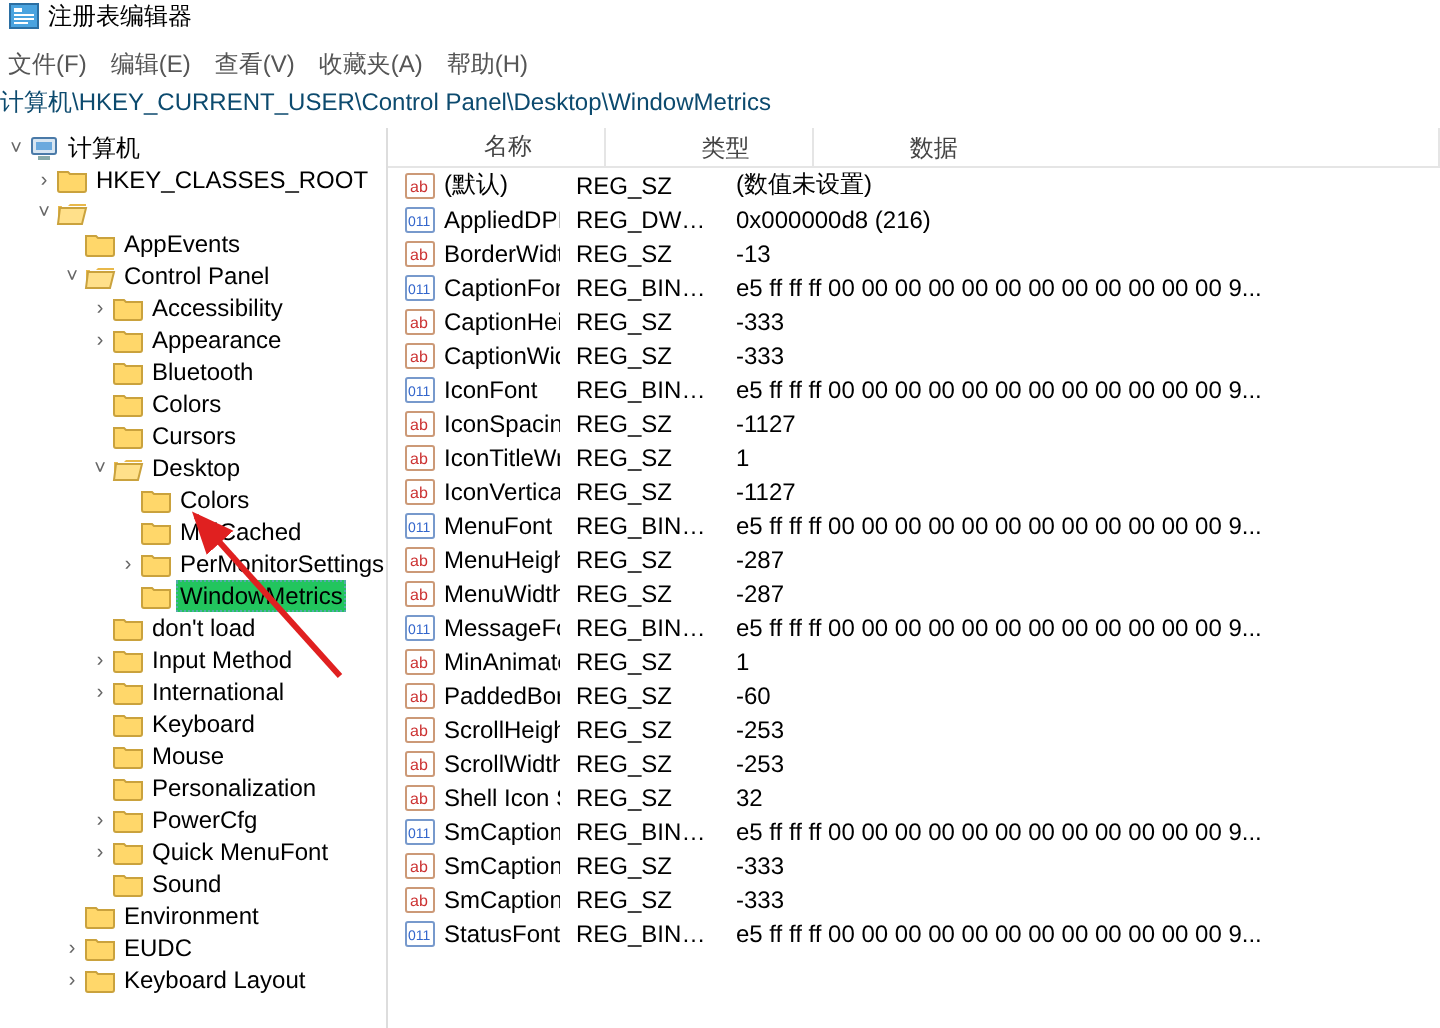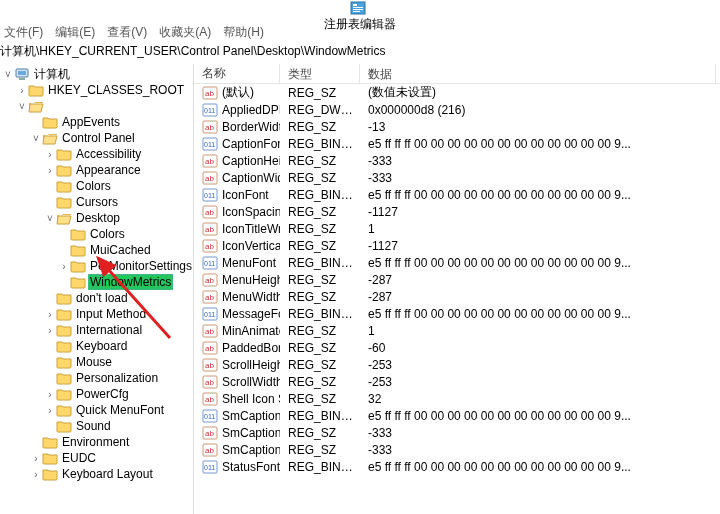--- a/index.html
+++ b/index.html
@@ -1,33 +1,33 @@
 <!DOCTYPE html>
 <html><head>
 <meta charset="utf-8">
 <style>
   * { box-sizing: border-box; font-family: "Segoe UI", "Microsoft YaHei", sans-serif; }
   body { margin: 0; width: 720px; height: 514px; overflow: hidden; font-size: 12px; color: #000; background: #fff; }
-  .titlebar { display: flex; align-items: center; height: 22px; padding: 0 4px; background: #fff; flex-direction: column; }
+  .titlebar { display: flex; height: 22px; padding: 0 4px; background: #fff; }
   .titlebar .ticon { width: 16px; height: 16px; margin-right: 4px; display: inline-flex; }
   .menubar { display: flex; align-items: center; gap: 12px; height: 20px; padding: 0 4px; color: #555; font-size: 12px; }
   .menubar span { cursor: default; }
-  .pathbar { display: flex; align-items: center; height: 22px; padding: 0 4px 3px 0; color: #000000; font-size: 12px; }
+  .pathbar { display: flex; align-items: center; height: 22px; padding: 0 4px 3px 0; color: #0c4a6e; font-size: 12px; }
   .content { display: flex; height: calc(514px - 64px); }
   .tree { width: 194px; border-right: 1px solid #ddd; padding: 2px 0 0 2px; overflow: hidden; }
   .tree .row { display: flex; align-items: center; height: 16px; white-space: nowrap; }
   .tree .sp { display: inline-block; width: 14px; height: 14px; flex: 0 0 auto; }
   .tree .exp { width: 12px; height: 14px; display: inline-flex; align-items: center; justify-content: center; color: #666; font-size: 10px; flex: 0 0 auto; cursor: default; }
   .tree .pc { width: 16px; height: 16px; margin-right: 2px; flex: 0 0 auto; }
   .tree .fld { width: 16px; height: 14px; margin-right: 2px; flex: 0 0 auto; }
   .tree .lbl { padding: 0 2px; }
   .tree .sel { background: #22c55e; border: 1px dotted #5aa; padding: 0 1px; }
   .list { flex: 1; overflow: hidden; }
   .list .hdr { display: flex; height: 20px; border-bottom: 1px solid #e5e5e5; color: #444; }
-  .list .hdr > div { padding: 2px 6px 2px 8px; border-right: 1px solid #e5e5e5; }
+  .list .hdr > div { padding: 2px 6px 2px 8px; border-right: 1px solid #e5e5e5; margin-left: 40px; }
   .list .rows .r { display: flex; align-items: center; height: 17px; }
   .list .rows .r > div { padding: 0 6px 0 8px; overflow: hidden; white-space: nowrap; text-overflow: ellipsis; }
   .col-n { width: 86px; display: flex; align-items: center; }
   .col-t { width: 80px; }
   .col-d { width: 356px; }
   .vicon { width: 16px; height: 16px; margin-right: 4px; flex: 0 0 auto; display: inline-flex; }
   .arrow { position: absolute; pointer-events: none; }
   svg { display: block; }
 </style>
 </head>
@@ -141,20 +141,32 @@
       <div class="row">
         <span class="sp"></span>
         <span class="sp"></span>
         <span class="sp"></span>
         <span class="exp"></span>
         <span class="fld">
           <svg viewBox="0 0 16 14">
             <path d="M1 3h5l1 1h8v8a1 1 0 0 1-1 1H2a1 1 0 0 1-1-1Z" fill="#ffd76a" stroke="#caa23d"></path>
           </svg>
         </span>
+        <span class="lbl">Bluetooth</span>
+      </div>
+      <div class="row">
+        <span class="sp"></span>
+        <span class="sp"></span>
+        <span class="sp"></span>
+        <span class="exp"></span>
+        <span class="fld">
+          <svg viewBox="0 0 16 14">
+            <path d="M1 3h5l1 1h8v8a1 1 0 0 1-1 1H2a1 1 0 0 1-1-1Z" fill="#ffd76a" stroke="#caa23d"></path>
+          </svg>
+        </span>
         <span class="lbl">Colors</span>
       </div>
       <div class="row">
         <span class="sp"></span>
         <span class="sp"></span>
         <span class="sp"></span>
         <span class="exp"></span>
         <span class="fld">
           <svg viewBox="0 0 16 14">
             <path d="M1 3h5l1 1h8v8a1 1 0 0 1-1 1H2a1 1 0 0 1-1-1Z" fill="#ffd76a" stroke="#caa23d"></path>

